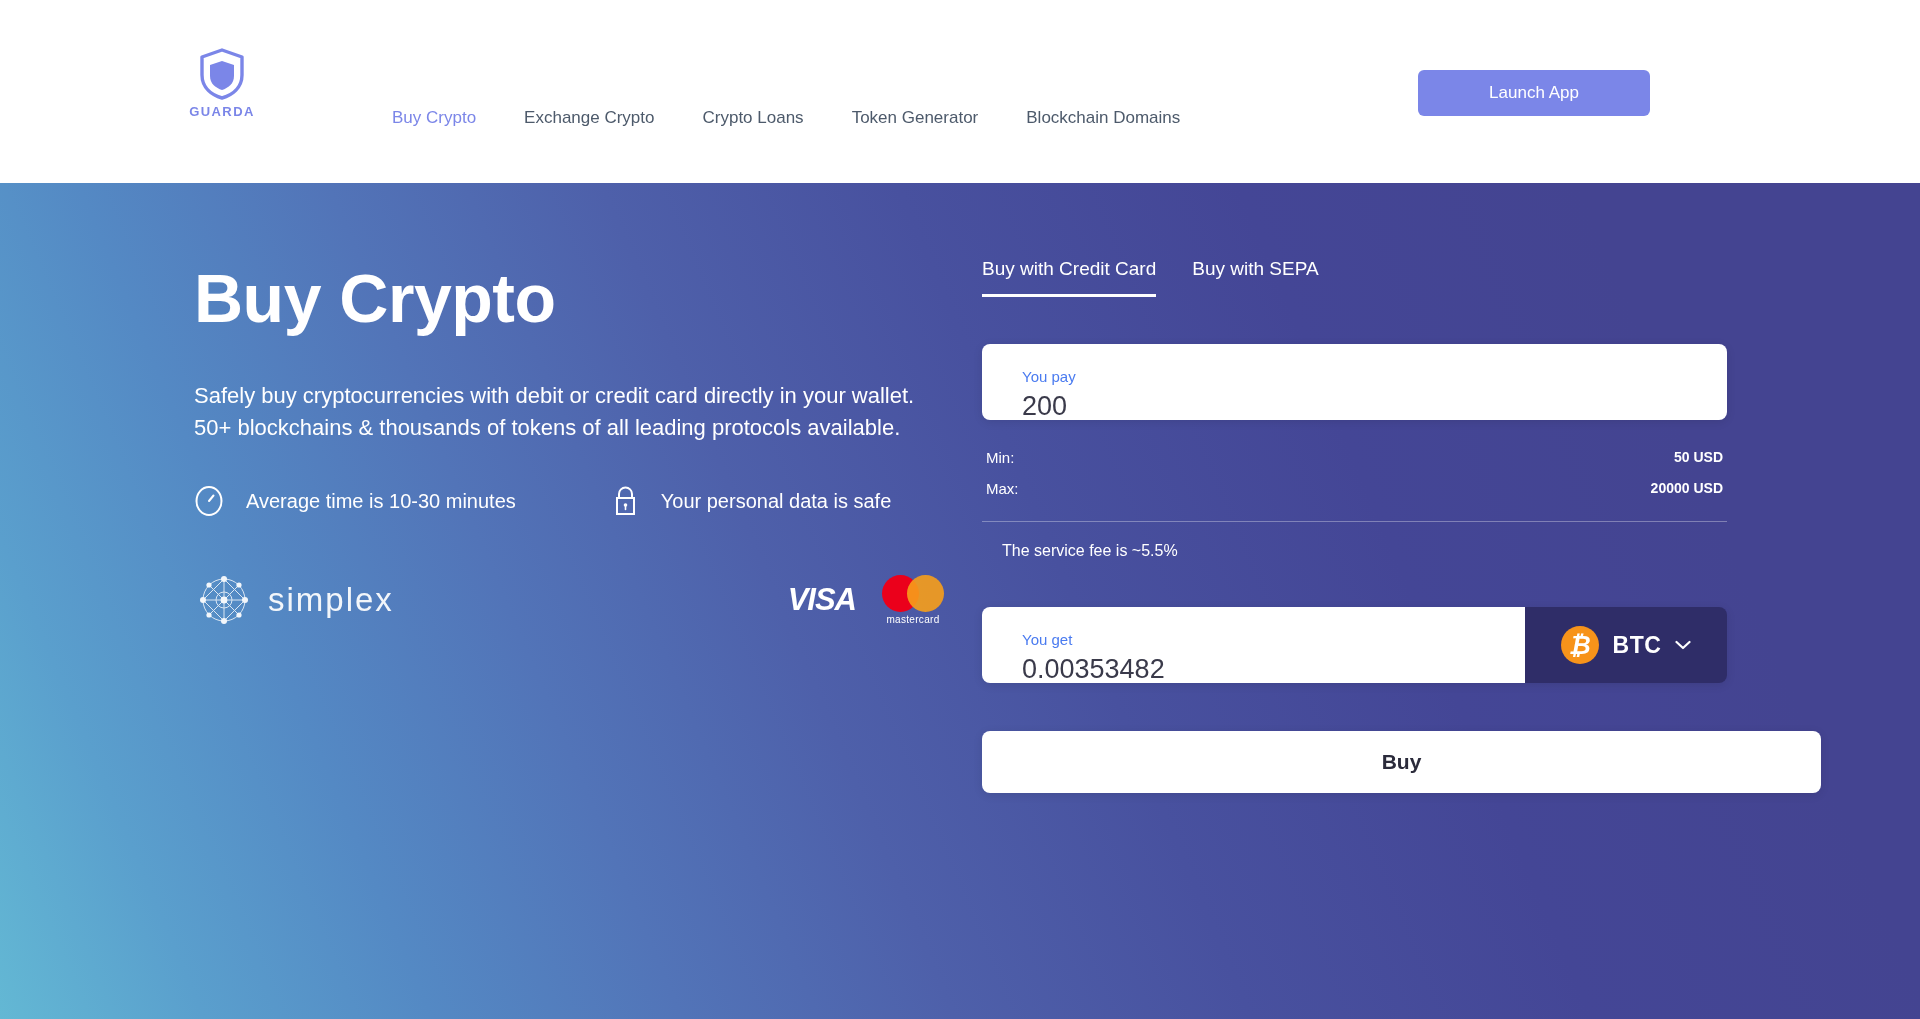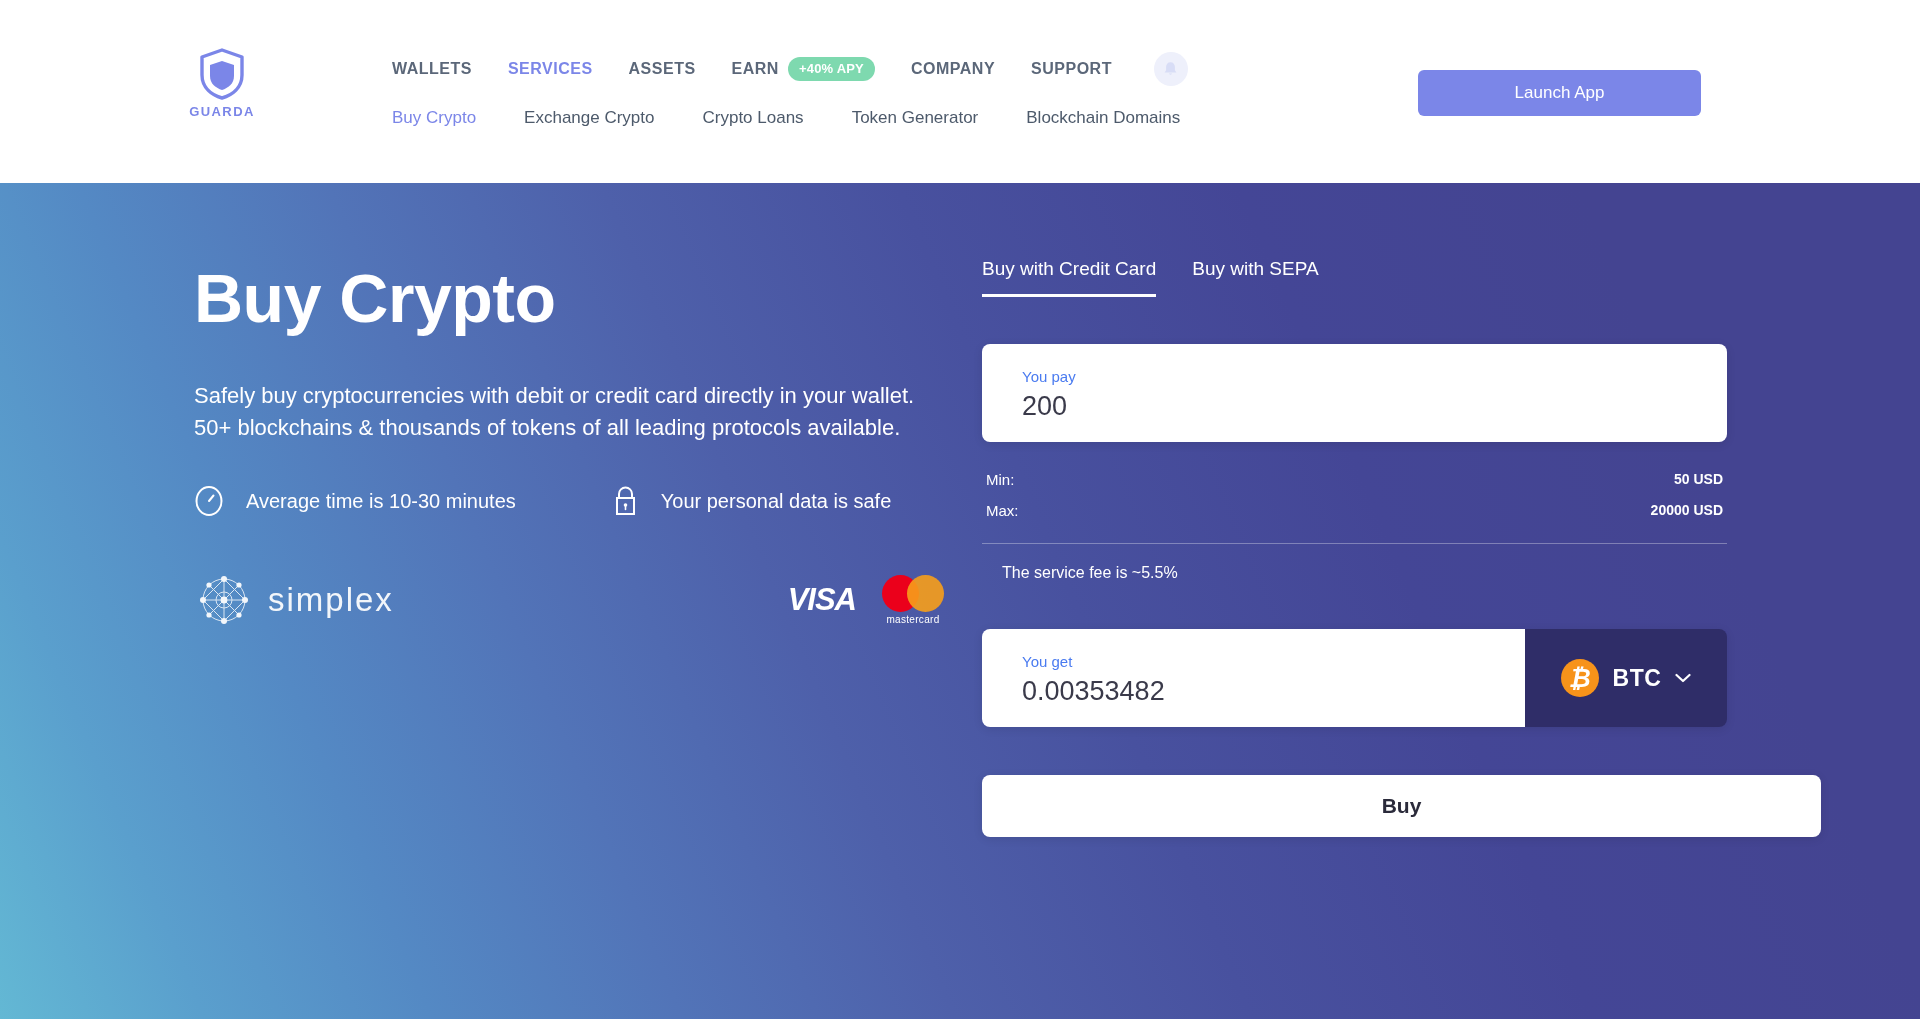--- a/index.html
+++ b/index.html
@@ -55,21 +55,21 @@
     display:flex; align-items:center; gap:48px;
   }
   .nav-secondary a {
     font-size:17px; color:#4d5a6b; text-decoration:none;
     white-space:nowrap;
   }
   .nav-secondary a.active { color:#7b86e8; }
 
   .launch-btn {
     position:absolute; left:1418px; top:70px;
-    width:283px; height:46px; border:none; border-radius:6px;
+    width:232px; height:46px; border:none; border-radius:6px;
     background:#7b86e8; color:#ffffff;
     font-family:"Liberation Sans", sans-serif;
     font-size:17px; cursor:pointer;
   }
 
   
   .hero {
     position:absolute; top:183px; left:0;
     width:1920px; height:836px;
     background:
@@ -130,21 +130,21 @@
   .tabs { display:flex; gap:36px; }
   .tab {
     font-size:19px; color:#ffffff; padding-bottom:14px;
     background:none; border:none; cursor:pointer;
     font-family:"Liberation Sans", sans-serif;
     border-bottom:3px solid transparent;
   }
   .tab.active { border-bottom-color:#ffffff; }
 
   .field {
-    margin-top:47px; height:98px; display:flex;
+    margin-top:47px; height:76px; display:flex;
     border-radius:8px; overflow:hidden;
     box-shadow:0 2px 10px rgba(0,0,0,0.10);
   }
   .field-input {
     flex:1; background:#ffffff; padding:24px 0 0 40px;
     display:flex; flex-direction:column; justify-content:flex-start;
   }
   .field-label { font-size:15px; color:#4a7bf0; }
   .field-value {
     margin-top:6px; font-size:27px; color:#3a3a4a;
@@ -191,37 +191,20 @@
 <div class="header">
 
   <div class="logo-wrap">
     <svg class="logo-shield" viewBox="0 0 48 52">
       <path d="M24 2 L44 9 V27 C44 40 34 47 24 50 C14 47 4 40 4 27 V9 Z" fill="none" stroke="#7b86e8" stroke-width="3.4" stroke-linejoin="round"></path>
       <path d="M24 13 L36 17 V28 C36 36 30 40 24 42 C18 40 12 36 12 28 V17 Z" fill="#7b86e8"></path>
     </svg>
     <span class="logo-text">GUARDA</span>
   </div>
 
-  <nav class="nav-primary">
-    <a href="#">WALLETS</a>
-    <a href="#" class="active">SERVICES</a>
-    <a href="#">ASSETS</a>
-    <span class="earn-wrap">
-      <a href="#">EARN</a>
-      <span class="apy-badge">+40% APY</span>
-    </span>
-    <a href="#">COMPANY</a>
-    <a href="#">SUPPORT</a>
-    <button class="bell-btn">
-      <svg width="15" height="17" viewBox="0 0 15 17">
-        <path d="M7.5 1.2 C4.6 1.2 3.1 3.3 3.1 6 v3.3 L1.6 11.4 h11.8 L11.9 9.3 V6 C11.9 3.3 10.4 1.2 7.5 1.2 Z" fill="#d8ddf6"></path>
-        <path d="M5.9 12.6 a1.7 1.7 0 0 0 3.2 0 Z" fill="#d8ddf6"></path>
-      </svg>
-    </button>
-  </nav>
 
   <nav class="nav-secondary">
     <a href="#" class="active">Buy Crypto</a>
     <a href="#">Exchange Crypto</a>
     <a href="#">Crypto Loans</a>
     <a href="#">Token Generator</a>
     <a href="#">Blockchain Domains</a>
   </nav>
 
   <button class="launch-btn">Launch App</button>

